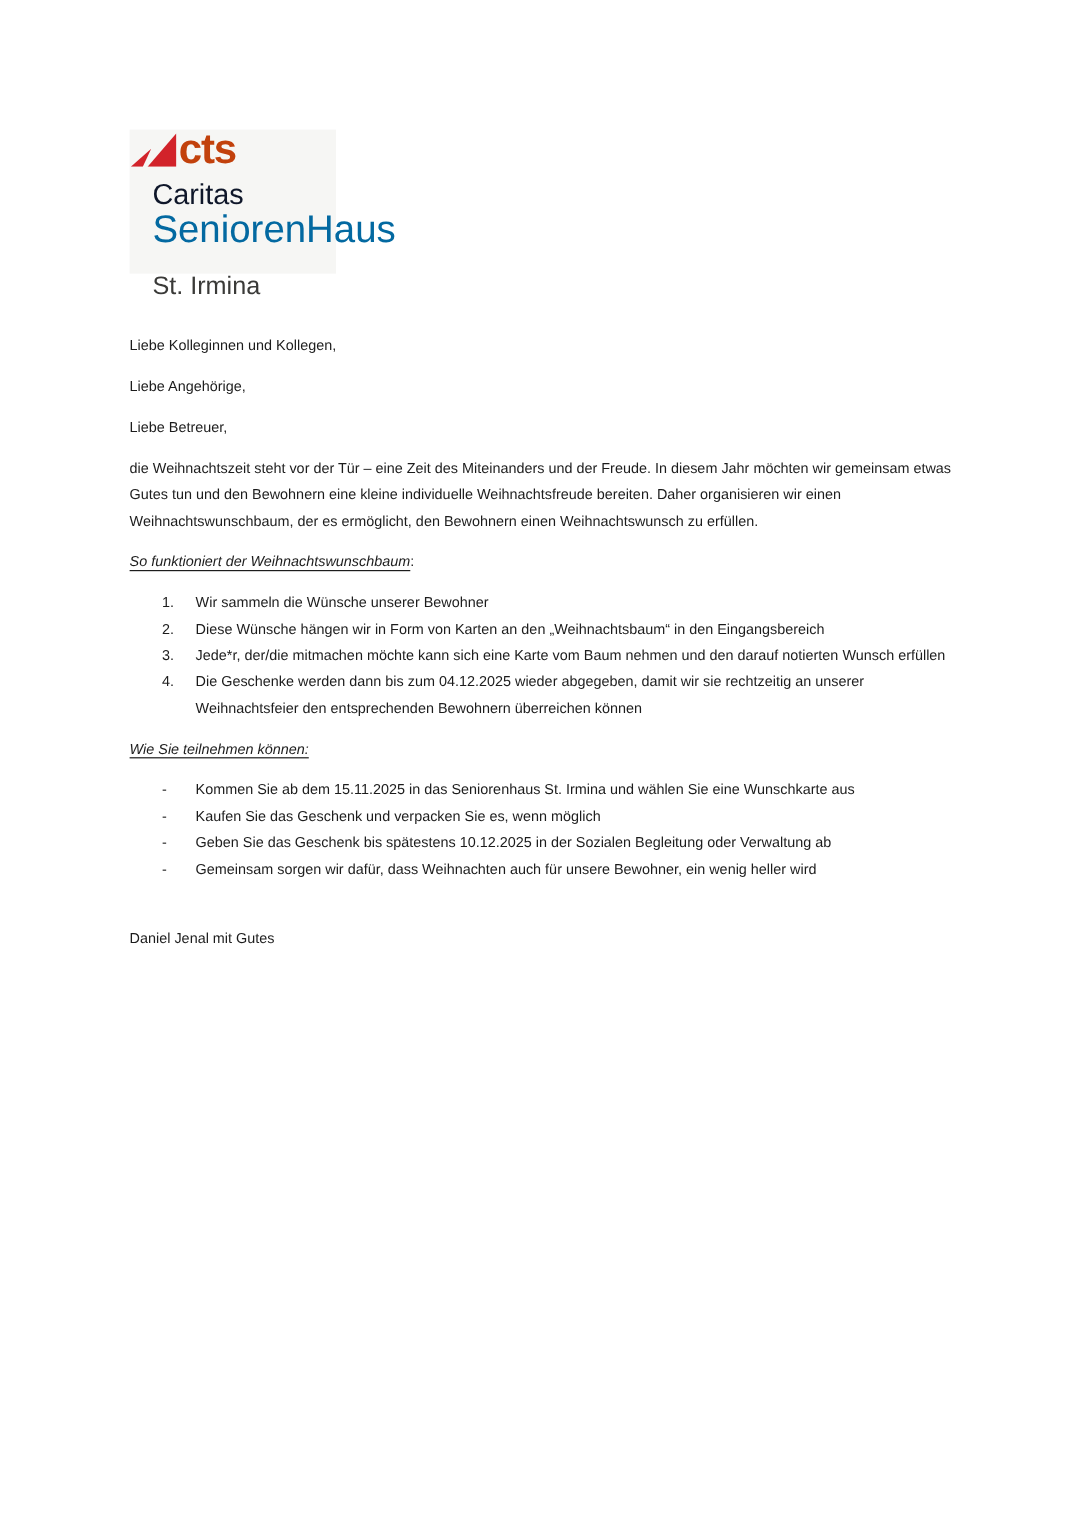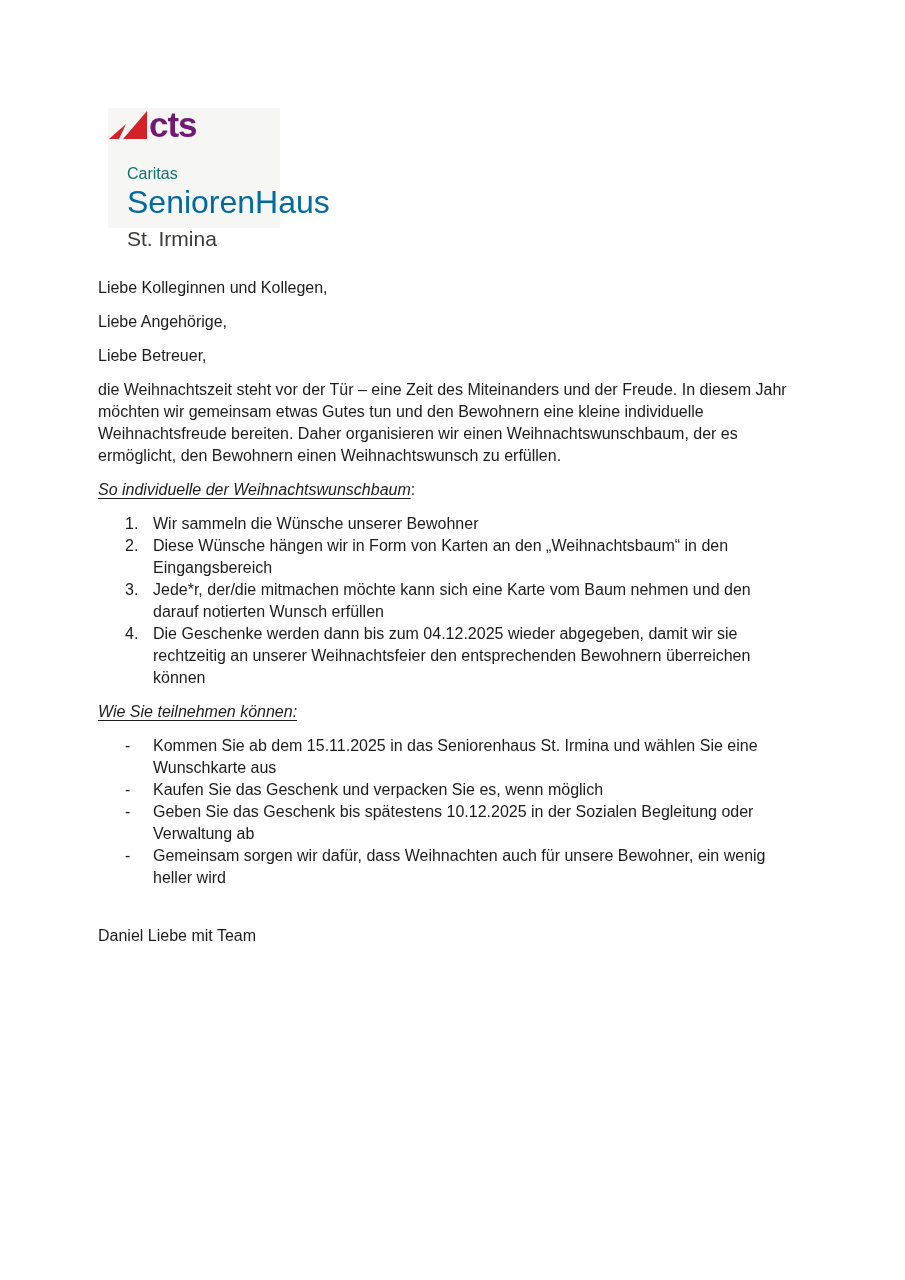--- a/index.html
+++ b/index.html
@@ -28,51 +28,51 @@
   }
   .logo-row1 {
     display: flex;
     align-items: flex-end;
     margin: 3px 0 0 1px;
   }
   .logo-mark svg { display: block; }
   .logo-cts {
     font-size: 35px;
     font-weight: bold;
-    color: #701a75;
+    color: #c2410c;
     line-height: 28px;
     letter-spacing: -1px;
     margin-left: 2px;
   }
   .logo-caritas {
-    margin: 22px 0 0 19px;
-    font-size: 16px;
+    margin: 11px 0 0 19px;
+    font-size: 24px;
     line-height: 26px;
-    color: #0f766e;
+    color: #0f172a;
   }
   .logo-haus {
     margin: 2px 0 0 19px;
     font-size: 32px;
     line-height: 26px;
     color: #0369a1;
   }
   .logo-site {
-    margin: 12px 0 0 19px;
+    margin: 23px 0 0 19px;
     font-size: 21px;
     line-height: 23px;
     color: #3a3a38;
   }
 
   
   .content {
     position: absolute;
-    left: 98px;
+    left: 108px;
     top: 277px;
     width: 692px;
-    font-size: 16px;
+    font-size: 12px;
     line-height: 22px;
   }
   .content p { margin: 0 0 12px 0; }
 
   .section-heading { font-style: italic; }
   .underlined {
     text-decoration: underline;
     text-decoration-thickness: 1px;
     text-underline-offset: 3px;
   }
@@ -114,21 +114,21 @@
   </div>
 
   <div class="content">
 
     <p>Liebe Kolleginnen und Kollegen,</p>
     <p>Liebe Angehörige,</p>
     <p>Liebe Betreuer,</p>
 
     <p>die Weihnachtszeit steht vor der Tür – eine Zeit des Miteinanders und der Freude. In diesem Jahr möchten wir gemeinsam etwas Gutes tun und den Bewohnern eine kleine individuelle Weihnachtsfreude bereiten. Daher organisieren wir einen Weihnachtswunschbaum, der es ermöglicht, den Bewohnern einen Weihnachtswunsch zu erfüllen.</p>
 
-    <p class="section-heading"><span class="underlined">So individuelle der Weihnachtswunschbaum</span><span class="colon-plain">:</span></p>
+    <p class="section-heading"><span class="underlined">So funktioniert der Weihnachtswunschbaum</span><span class="colon-plain">:</span></p>
 
     <ol class="num-list">
       <li>
         <span class="li-marker">1.</span>
         <span class="li-text">Wir sammeln die Wünsche unserer Bewohner</span>
       </li>
       <li>
         <span class="li-marker">2.</span>
         <span class="li-text">Diese Wünsche hängen wir in Form von Karten an den „Weihnachtsbaum“ in den Eingangsbereich</span>
       </li>
@@ -156,16 +156,16 @@
       <li>
         <span class="li-marker">-</span>
         <span class="li-text">Geben Sie das Geschenk bis spätestens 10.12.2025 in der Sozialen Begleitung oder Verwaltung ab</span>
       </li>
       <li>
         <span class="li-marker">-</span>
         <span class="li-text">Gemeinsam sorgen wir dafür, dass Weihnachten auch für unsere Bewohner, ein wenig heller wird</span>
       </li>
     </ul>
 
-    <p class="signature">Daniel Liebe mit Team</p>
+    <p class="signature">Daniel Jenal mit Gutes</p>
 
   </div>
 </div>
 
 </body></html>

